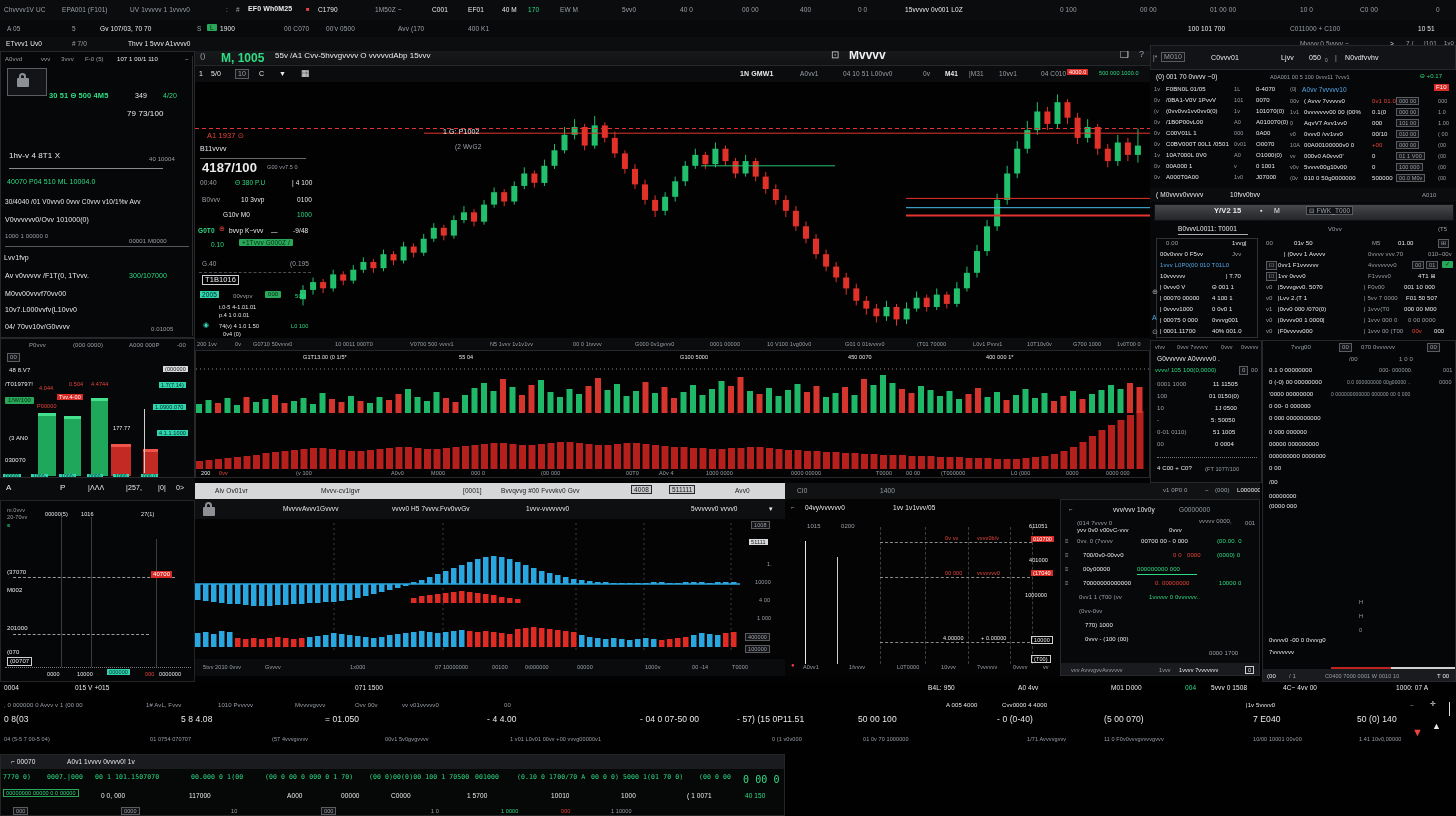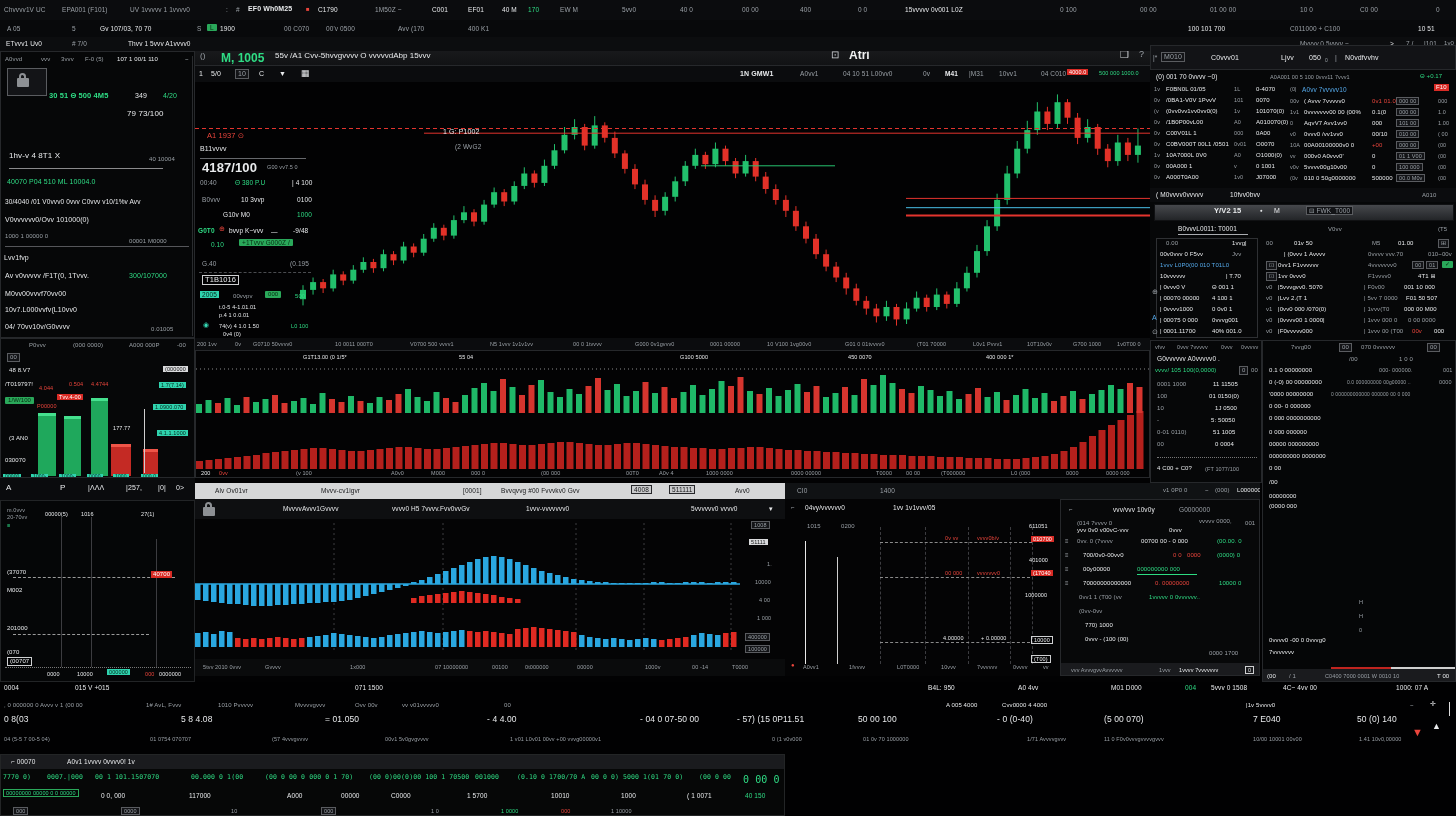--- a/index.html
+++ b/index.html
@@ -37,21 +37,21 @@
 </style>
 </head>
 <body>
 
 <div class="screen" id="screen">
   <div class="panel" style="left:195px;top:45px;width:955px;height:21px;background:linear-gradient(#1b1c1f,#111214);border-bottom:1px solid #26282b">
     <span class="ch-tabicon">()</span>
     <span class="ch-symbol">M, 1005</span>
     <span class="ch-desc">55v /A1 Cvv-5hvvgvvvv O vvvvvdAbp 15vvv</span>
     <span class="ch-winicon">⊡</span>
-    <span class="ch-title">Atri</span>
+    <span class="ch-title">Mvvvv</span>
     <span class="ch-max">❐</span>
     <span class="ch-help">?</span>
   </div>
 <div class="panel" style="left: 0px; top: 0px; width: 1456px; height: 20px; background: rgb(11, 12, 14);">
       <span class="it c-gy" style="left: 4px; top: 6px; font-size: 6.5px;">Chvvvv1V UC</span>
       <span class="it c-gy" style="left: 62px; top: 6px; font-size: 6.5px;">EPA001 (F101)</span>
       <span class="it c-gy" style="left: 130px; top: 6px; font-size: 6.5px;">UV 1vvvvv 1 1vvvv0</span>
       <span class="it c-gy" style="left: 226px; top: 6px; font-size: 6.5px;">:</span>
       <span class="it c-gy" style="left: 236px; top: 6px; font-size: 6.5px;">#</span>
       <span class="it c-w fw" style="left: 248px; top: 5px; font-size: 7px;">EF0 Wh0M25</span>

